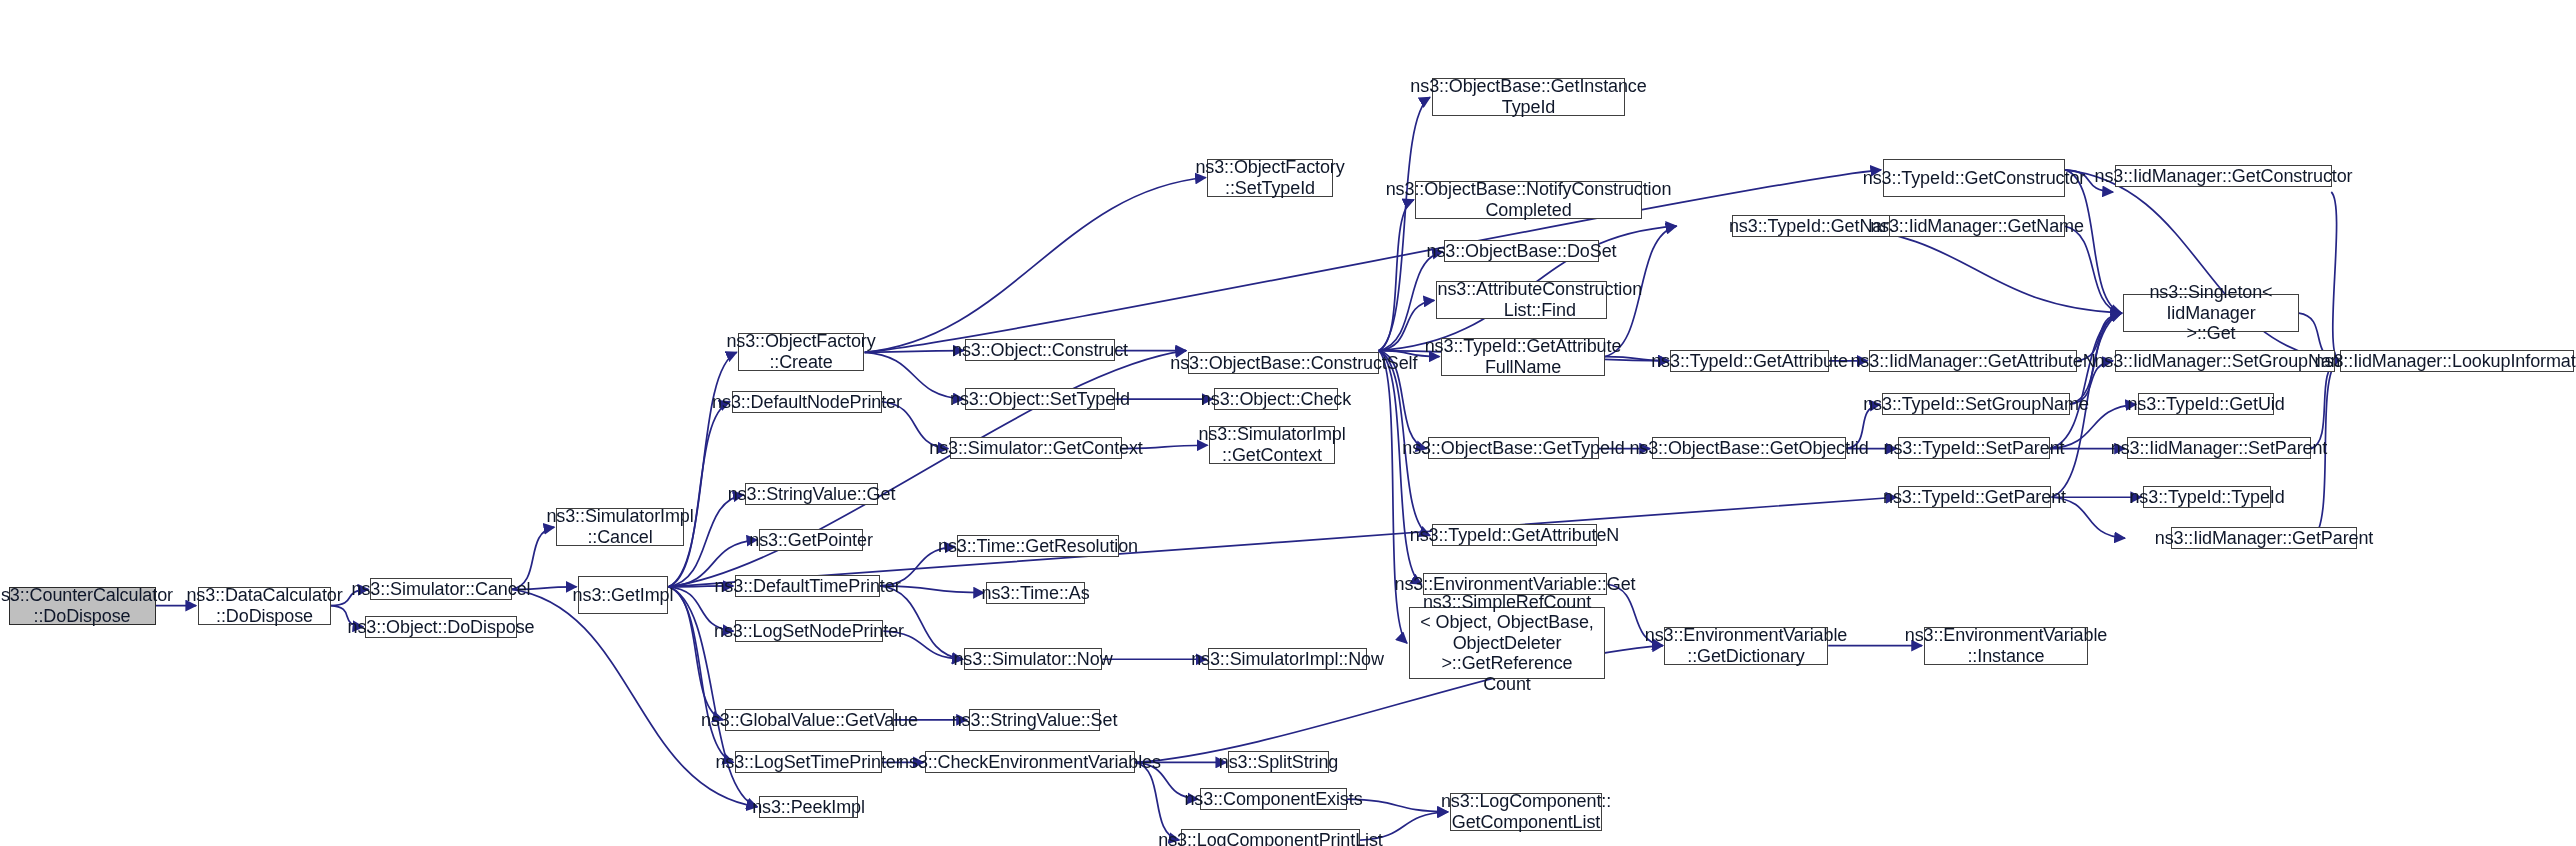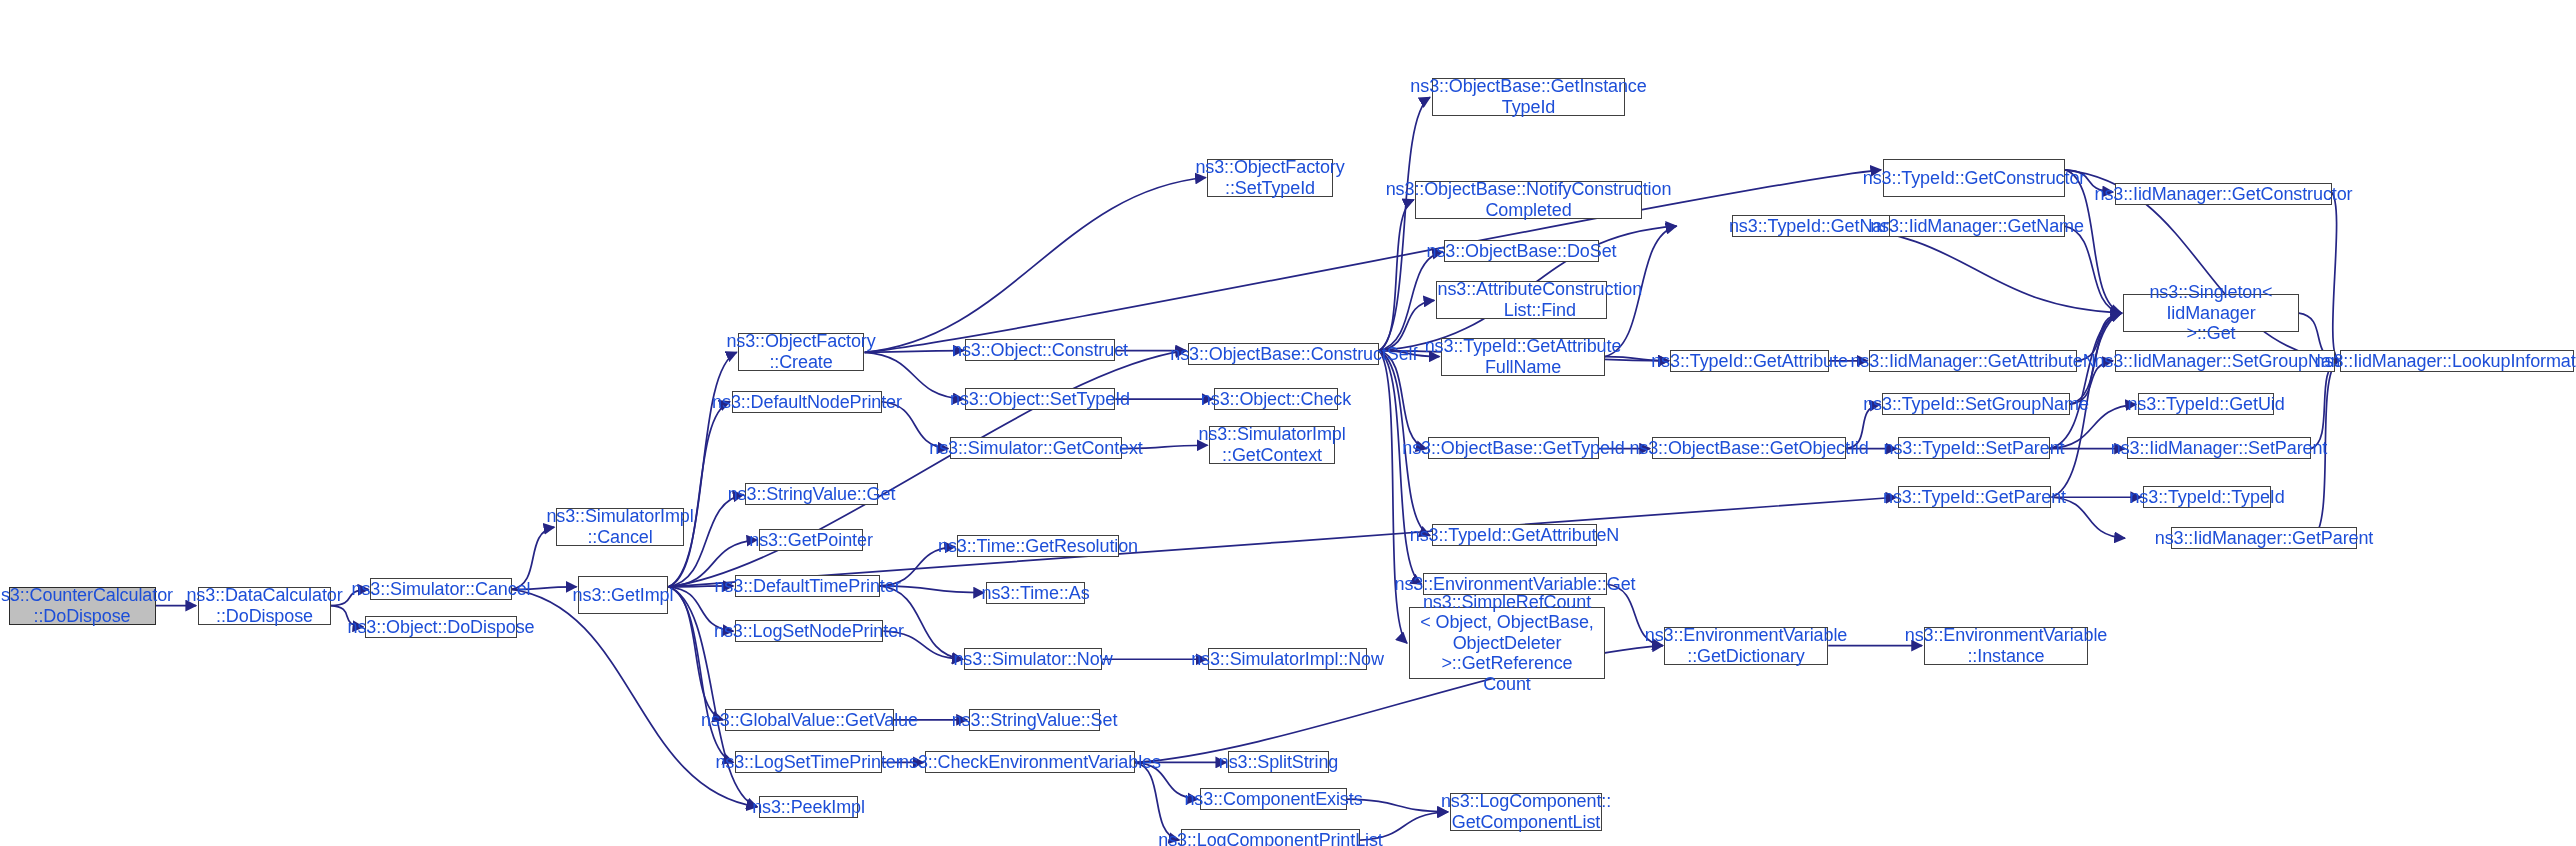--- a/index.html
+++ b/index.html
@@ -10,21 +10,21 @@
     background:#ffffff;
     font-family:"Liberation Sans", sans-serif;
     overflow:hidden;
   }
   svg.edges{position:absolute;left:0;top:0;width:2576px;height:847px;pointer-events:none;}
   .node{
     position:absolute;
     box-sizing:border-box;
     border:1.7px solid #404040;
     background:#ffffff;
-    color:#1d4ed8;
+    color:#0f172a;
     display:flex;
     align-items:center;
     justify-content:center;
     text-align:center;
     line-height:1.14;
     font-size:18px;
     letter-spacing:-0.1px;
     white-space:pre-line;
     padding:0 3.4px;
   }
@@ -159,42 +159,42 @@
       <div class="node" style="left: 1181px; top: 829px; width: 179px; height: 22px;">ns3::LogComponentPrintList</div>
       <div class="node" style="left: 1432px; top: 78px; width: 193px; height: 38px;">ns3::ObjectBase::GetInstance
 TypeId</div>
       <div class="node" style="left: 1415px; top: 181px; width: 227px; height: 38px;">ns3::ObjectBase::NotifyConstruction
 Completed</div>
       <div class="node" style="left: 1444px; top: 240px; width: 155px; height: 22px;">ns3::ObjectBase::DoSet</div>
       <div class="node" style="left: 1436px; top: 281px; width: 171px; height: 38px; padding-left: 40px;">ns3::AttributeConstruction
 List::Find</div>
       <div class="node" style="left: 1441px; top: 338px; width: 164px; height: 38px;">ns3::TypeId::GetAttribute
 FullName</div>
-      <div class="node" style="left: 1188px; top: 343px; width: 191px; height: 22px; padding-left: 24px;">ns3::ObjectBase::ConstructSelf</div>
+      <div class="node" style="left: 1188px; top: 352px; width: 191px; height: 22px; padding-left: 24px;">ns3::ObjectBase::ConstructSelf</div>
       <div class="node" style="left: 1428px; top: 437px; width: 171px; height: 22px;">ns3::ObjectBase::GetTypeId</div>
       <div class="node" style="left: 1432px; top: 524px; width: 165px; height: 22px;">ns3::TypeId::GetAttributeN</div>
       <div class="node" style="left: 1423px; top: 573px; width: 184px; height: 22px;">ns3::EnvironmentVariable::Get</div>
       <div class="node" style="left: 1409px; top: 607px; width: 196px; height: 72px;">ns3::SimpleRefCount
 &lt; Object, ObjectBase,
 ObjectDeleter &gt;::GetReference
 Count</div>
       <div class="node" style="left: 1732px; top: 215px; width: 172px; height: 22px;">ns3::TypeId::GetName</div>
       <div class="node" style="left: 1670px; top: 350px; width: 159px; height: 22px;">ns3::TypeId::GetAttribute</div>
       <div class="node" style="left: 1652px; top: 437px; width: 194px; height: 22px;">ns3::ObjectBase::GetObjectIid</div>
       <div class="node" style="left: 1664px; top: 627px; width: 164px; height: 38px;">ns3::EnvironmentVariable
 ::GetDictionary</div>
       <div class="node" style="left: 1883px; top: 159px; width: 182px; height: 38px;">ns3::TypeId::GetConstructor</div>
       <div class="node" style="left: 1889px; top: 215px; width: 176px; height: 22px;">ns3::IidManager::GetName</div>
       <div class="node" style="left: 1869px; top: 350px; width: 208px; height: 22px;">ns3::IidManager::GetAttributeN</div>
       <div class="node" style="left: 1882px; top: 393px; width: 188px; height: 22px;">ns3::TypeId::SetGroupName</div>
       <div class="node" style="left: 1898px; top: 437px; width: 152px; height: 22px;">ns3::TypeId::SetParent</div>
       <div class="node" style="left: 1898px; top: 486px; width: 153px; height: 22px;">ns3::TypeId::GetParent</div>
       <div class="node" style="left: 1924px; top: 627px; width: 164px; height: 38px;">ns3::EnvironmentVariable
 ::Instance</div>
-      <div class="node" style="left: 2115px; top: 183px; width: 217px; height: 22px;">ns3::IidManager::GetConstructor</div>
+      <div class="node" style="left: 2115px; top: 165px; width: 217px; height: 22px;">ns3::IidManager::GetConstructor</div>
       <div class="node" style="left: 2123px; top: 294px; width: 176px; height: 38px;">ns3::Singleton&lt; IidManager
 &gt;::Get</div>
       <div class="node" style="left: 2115px; top: 350px; width: 220px; height: 22px;">ns3::IidManager::SetGroupName</div>
       <div class="node" style="left: 2138px; top: 393px; width: 136px; height: 22px;">ns3::TypeId::GetUid</div>
       <div class="node" style="left: 2127px; top: 437px; width: 184px; height: 22px;">ns3::IidManager::SetParent</div>
       <div class="node" style="left: 2143px; top: 486px; width: 128px; height: 22px;">ns3::TypeId::TypeId</div>
       <div class="node" style="left: 2127px; top: 527px; width: 186px; height: 22px; margin-left: 44px;">ns3::IidManager::GetParent</div>
       <div class="node" style="left: 2340px; top: 350px; width: 234px; height: 22px;">ns3::IidManager::LookupInformation</div>
       <div class="node" style="left: 1450px; top: 793px; width: 152px; height: 38px;">ns3::LogComponent::
 GetComponentList</div>

